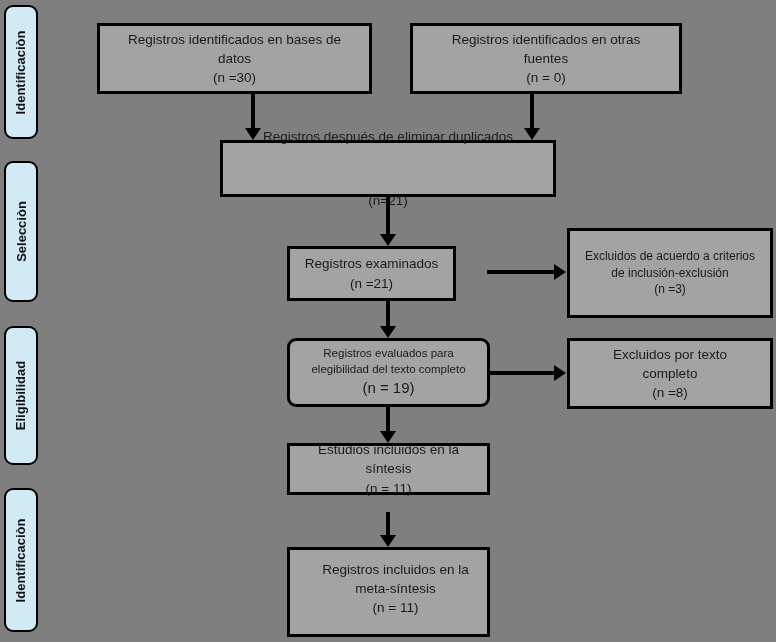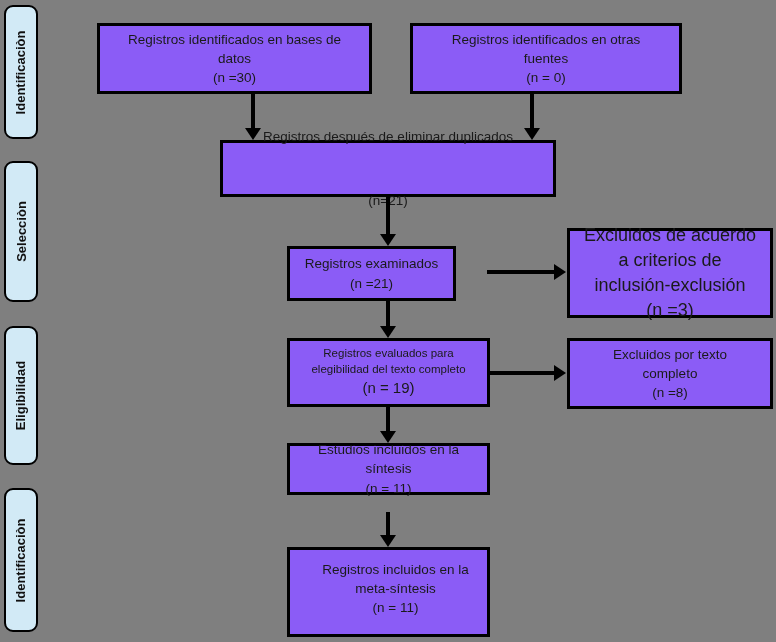--- a/index.html
+++ b/index.html
@@ -10,36 +10,36 @@
   .stage{
     position:relative;
     width:776px;height:642px;
     background:#7f7f7f;
     overflow:hidden;
   }
   
   .box{
     position:absolute;
     box-sizing:border-box;
-    background:#8b5cf6;
+    background:#a3a3a3;
     border:3px solid #000000;
     display:flex;
     flex-direction:column;
     align-items:center;
     justify-content:center;
     text-align:center;
     color:#1a1a1a;
     font-size:13.5px;
     line-height:1.42;
     padding:4px 10px;
   }
   .box span{display:block;}
   .box .small{font-size:11.5px;line-height:1.35;}
   .box .big-n{font-size:15px;}
-  .box.side1{font-size:18px;line-height:1.4;}
+  .box.side1{font-size:12px;line-height:1.4;}
   .box.top-align{justify-content:flex-start;padding-top:10px;padding-left:24px;}
   
   .stagebox{
     position:absolute;
     box-sizing:border-box;
     left:4px;width:34px;
     background:#d2eaf6;
     border:2.5px solid #000000;
     border-radius:9px;
     display:flex;align-items:center;justify-content:center;
@@ -101,21 +101,21 @@
 
   <div class="box" style="left:287px;top:246px;width:169px;height:55px;">
     <span>Registros examinados</span>
     <span>(n =21)</span>
   </div>
   <div class="box side1" style="left:567px;top:228px;width:206px;height:90px;">
     <span style="max-width:184px;">Excluidos de acuerdo a criterios de inclusión-exclusión</span>
     <span>(n =3)</span>
   </div>
 
-  <div class="box" style="left:287px;top:338px;width:203px;height:69px;">
+  <div class="box" style="left:287px;top:338px;width:203px;height:69px;border-radius:9px;">
     <span class="small" style="max-width:182px;">Registros evaluados para elegibilidad del texto completo</span>
     <span class="big-n">(n = 19)</span>
   </div>
   <div class="box" style="left:567px;top:338px;width:206px;height:71px;">
     <span style="max-width:160px;">Excluidos por texto completo</span>
     <span>(n =8)</span>
   </div>
 
   <div class="box" style="left:287px;top:443px;width:203px;height:52px;">
     <span style="max-width:165px;">Estudios incluidos en la síntesis</span>

